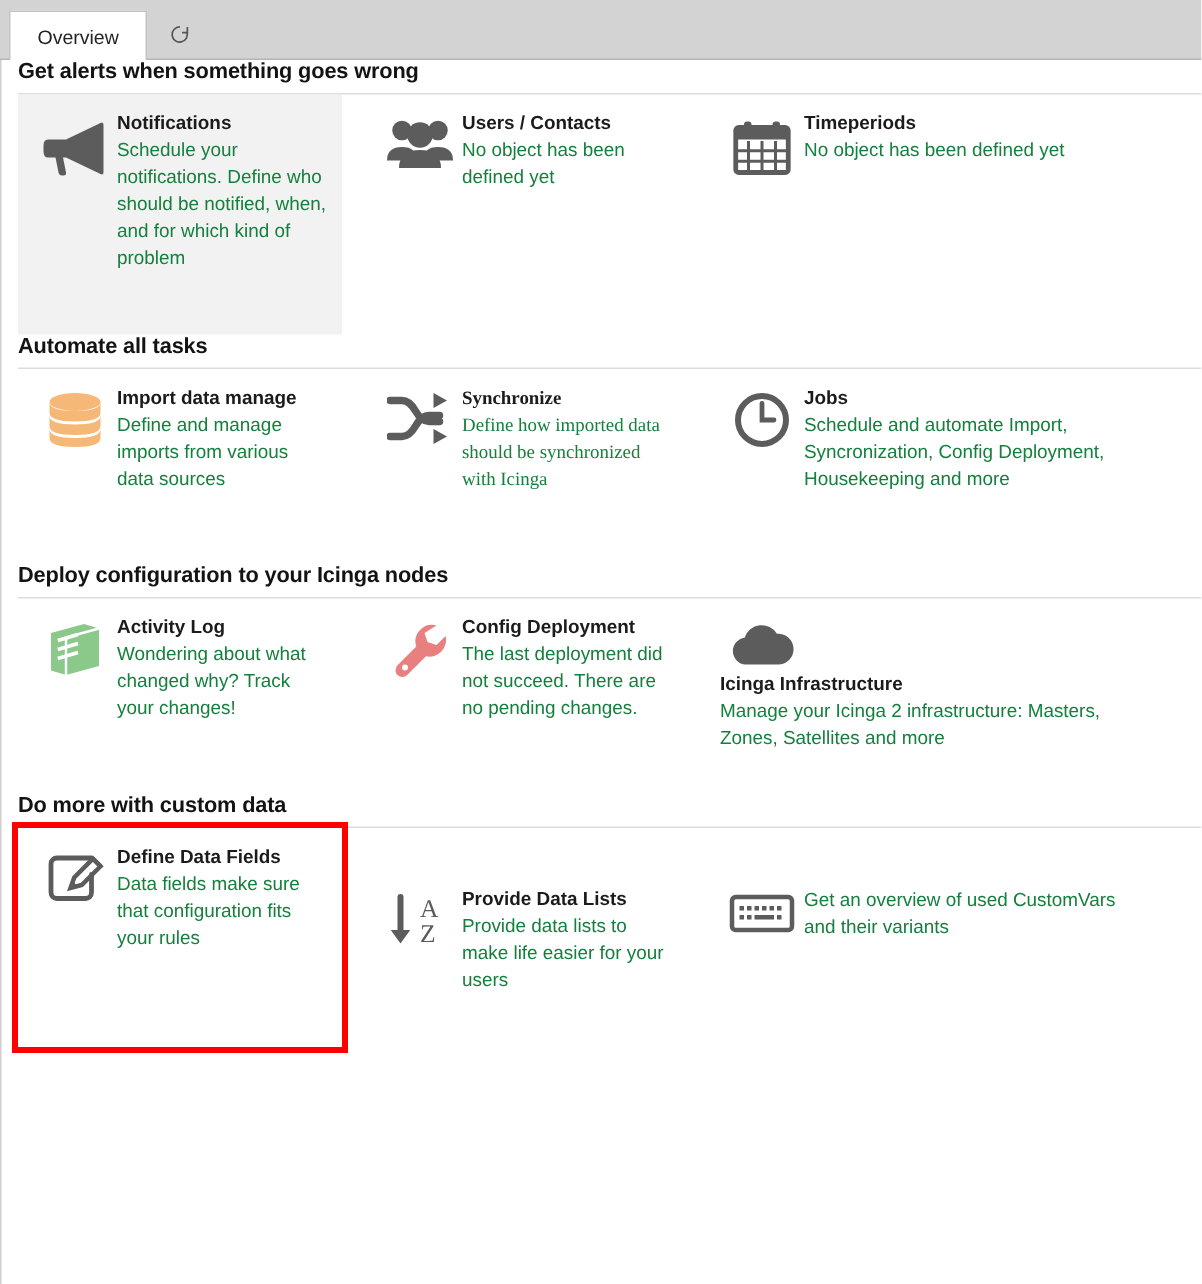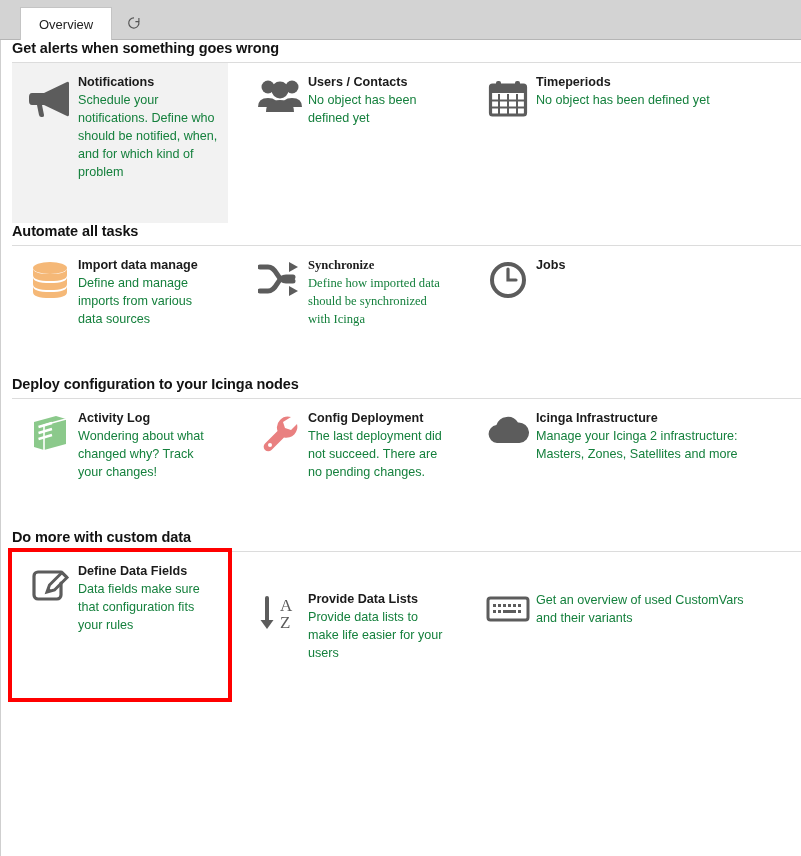--- a/index.html
+++ b/index.html
@@ -11,21 +11,21 @@
     overflow: hidden;
   }
 
   
   .tabbar {
     height: 40px;
     background: #d3d3d3;
     border-bottom: 1px solid #b5b5b5;
     display: flex;
     align-items: flex-end;
-    padding-left: 20px;
+    padding-left: 6px;
     position: relative;
   }
   .tab {
     height: 33px;
     background: #ffffff;
     padding: 0 18px;
     display: flex;
     align-items: center;
     font-size: 13px;
     color: #222;
@@ -223,20 +223,21 @@
           </div>
           <div class="card col-3" style="height: 130px;">
             <div class="card-icon">
               <svg width="40" height="40" viewBox="0 0 40 40">
         <circle cx="20" cy="20" r="16" fill="none" stroke="#5c5c5c" stroke-width="4"></circle>
         <path d="M20 9 V20 H28" fill="none" stroke="#5c5c5c" stroke-width="3.2" stroke-linecap="round"></path>
       </svg>
             </div>
             <div class="card-text">
               <div class="card-title">Jobs</div>
+              <div class="card-desc">Schedule and automate Import, Syncronization, Config Deployment, Housekeeping and more</div>
             </div>
           </div>
         </div>
       </div>
       <div class="section">
         <h2 class="section-title">Deploy configuration to your Icinga nodes</h2>
         <div class="section-rule"></div>
         <div class="cards">
           <div class="card col-1" style="height: 130px;">
             <div class="card-icon">
@@ -260,21 +261,21 @@
               <svg width="42" height="42" viewBox="0 0 42 42">
         <path d="M32 4 a11 11 0 0 0 -13.5 14 L6 30.5 a4.5 4.5 0 0 0 6.5 6.5 L25 24.5 A11 11 0 0 0 38 11 l-6 6 l-6 -2 l-2 -6 z" fill="#e98080"></path>
         <circle cx="11" cy="32" r="2" fill="#ffffff"></circle>
       </svg>
             </div>
             <div class="card-text">
               <div class="card-title">Config Deployment</div>
               <div class="card-desc">The last deployment did not succeed. There are no pending changes.</div>
             </div>
           </div>
-          <div class="card col-3" style="height: 130px;">
+          <div class="card col-3" style="height: 130px; flex-direction: column;">
             <div class="card-icon">
               <svg width="46" height="34" viewBox="0 0 46 34">
         <path d="M12 30 a9 9 0 0 1 -0.6 -17.9 A12 12 0 0 1 33 9.5 a8.5 8.5 0 0 1 1.5 20.5 z" fill="#5c5c5c"></path>
       </svg>
             </div>
             <div class="card-text">
               <div class="card-title">Icinga Infrastructure</div>
               <div class="card-desc">Manage your Icinga 2 infrastructure: Masters, Zones, Satellites and more</div>
             </div>
           </div>

